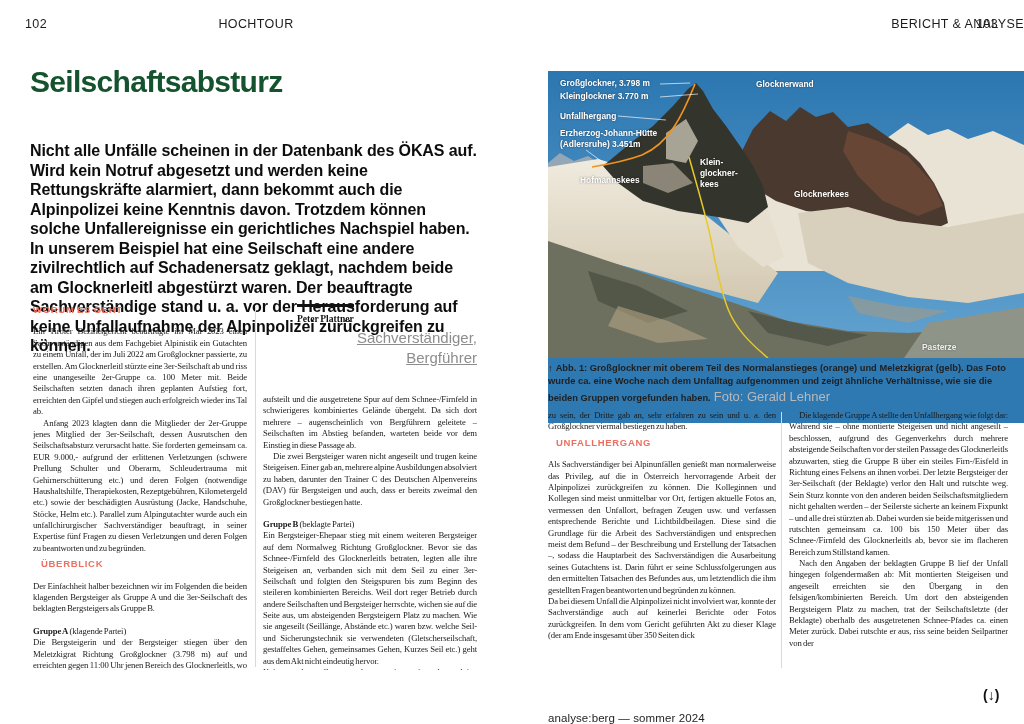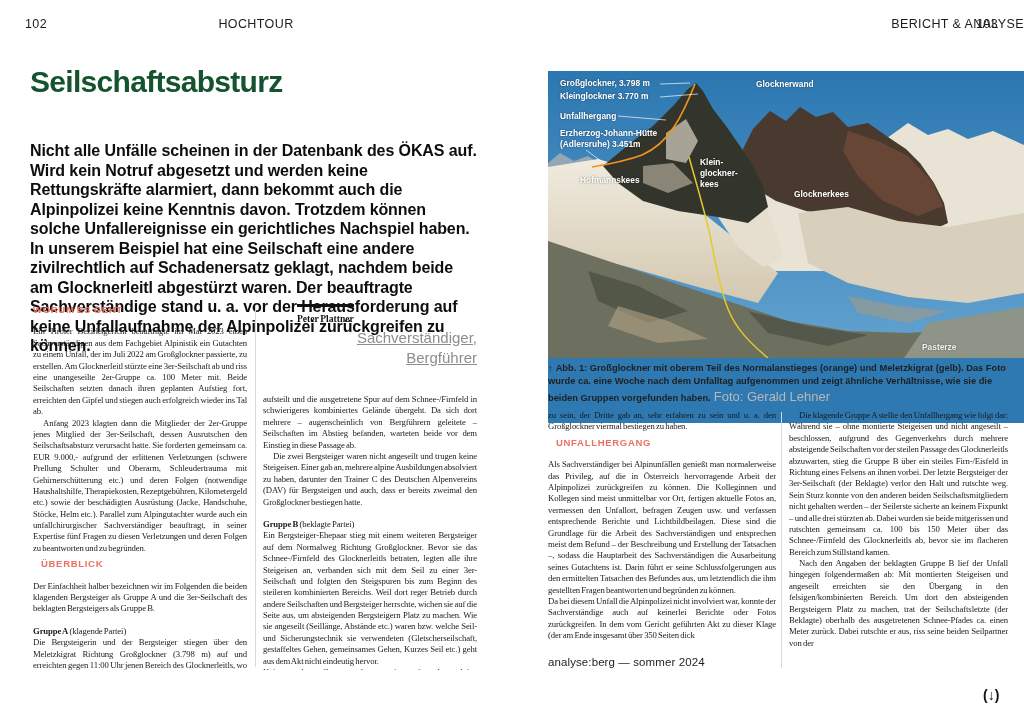--- a/index.html
+++ b/index.html
@@ -138,14 +138,14 @@
   <p>Da bei diesem Unfall die Alpinpolizei nicht involviert war, konnte der Sachverständige auch auf keinerlei Berichte oder Fotos zurückgreifen. In dem vom Gericht geführten Akt zu dieser Klage (der am Ende insgesamt über 350 Seiten dick</p>
 </div>
 
 <div class="abs vdiv" style="left:781px;top:412px;height:256px;"></div>
 
 <div class="abs bodycol" style="left:789px;top:410px;width:219px;height:260px;">
   <p class="ind">Die klagende Gruppe A stellte den Unfallhergang wie folgt dar: Während sie – ohne montierte Steigeisen und nicht angeseilt – beschlossen, aufgrund des Gegenverkehrs durch mehrere absteigende Seilschaften vor der steilen Passage des Glocknerleitls abzuwarten, stieg die Gruppe B über ein steiles Firn-/Eisfeld in Richtung eines Felsens an ihnen vorbei. Der letzte Bergsteiger der 3er-Seilschaft (der Beklagte) verlor den Halt und rutschte weg. Sein Sturz konnte von den anderen beiden Seilschaftsmitgliedern nicht gehalten werden – der Seilerste sicherte an keinem Fixpunkt – und alle drei stürzten ab. Dabei wurden sie beide mitgerissen und rutschten gemeinsam ca. 100 bis 150 Meter über das Schnee-/Firnfeld des Glocknerleitls ab, bevor sie im flacheren Bereich zum Stillstand kamen.</p>
   <p class="ind">Nach den Angaben der beklagten Gruppe B lief der Unfall hingegen folgendermaßen ab: Mit montierten Steigeisen und angeseilt erreichten sie den Übergang in den felsigen/kombinierten Bereich. Um dort den absteigenden Bergsteigern Platz zu machen, trat der Seilschaftsletzte (der Beklagte) oberhalb des ausgetretenen Schnee-Pfades ca. einen Meter zurück. Dabei rutschte er aus, riss seine beiden Seilpartner von der</p>
 </div>
 
-<div class="abs footer" style="left:548px;top:656px;">analyse:berg — sommer 2024</div>
+<div class="abs footer" style="left:548px;top:712px;">analyse:berg — sommer 2024</div>
 <div class="abs fmark" style="left:983px;top:687px;">(↓)</div>
 
 </body></html>

